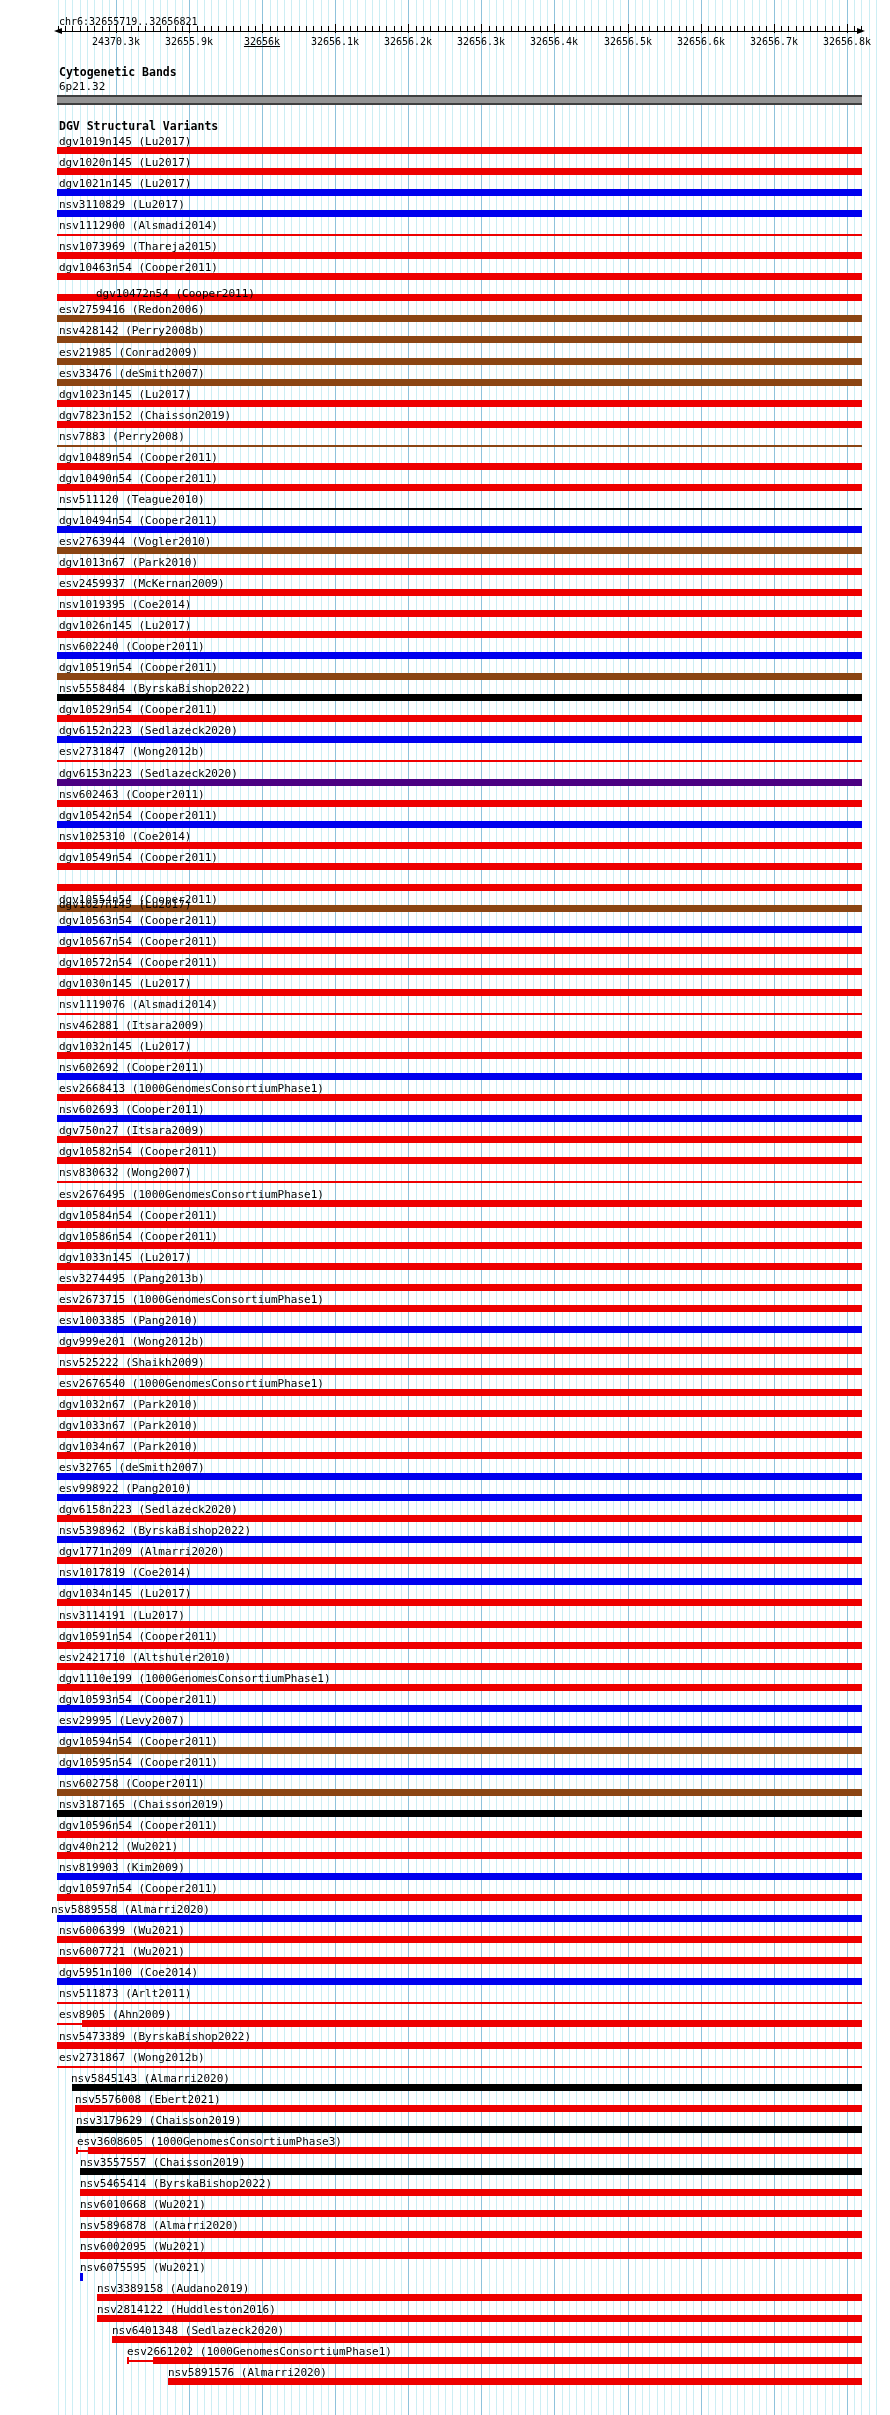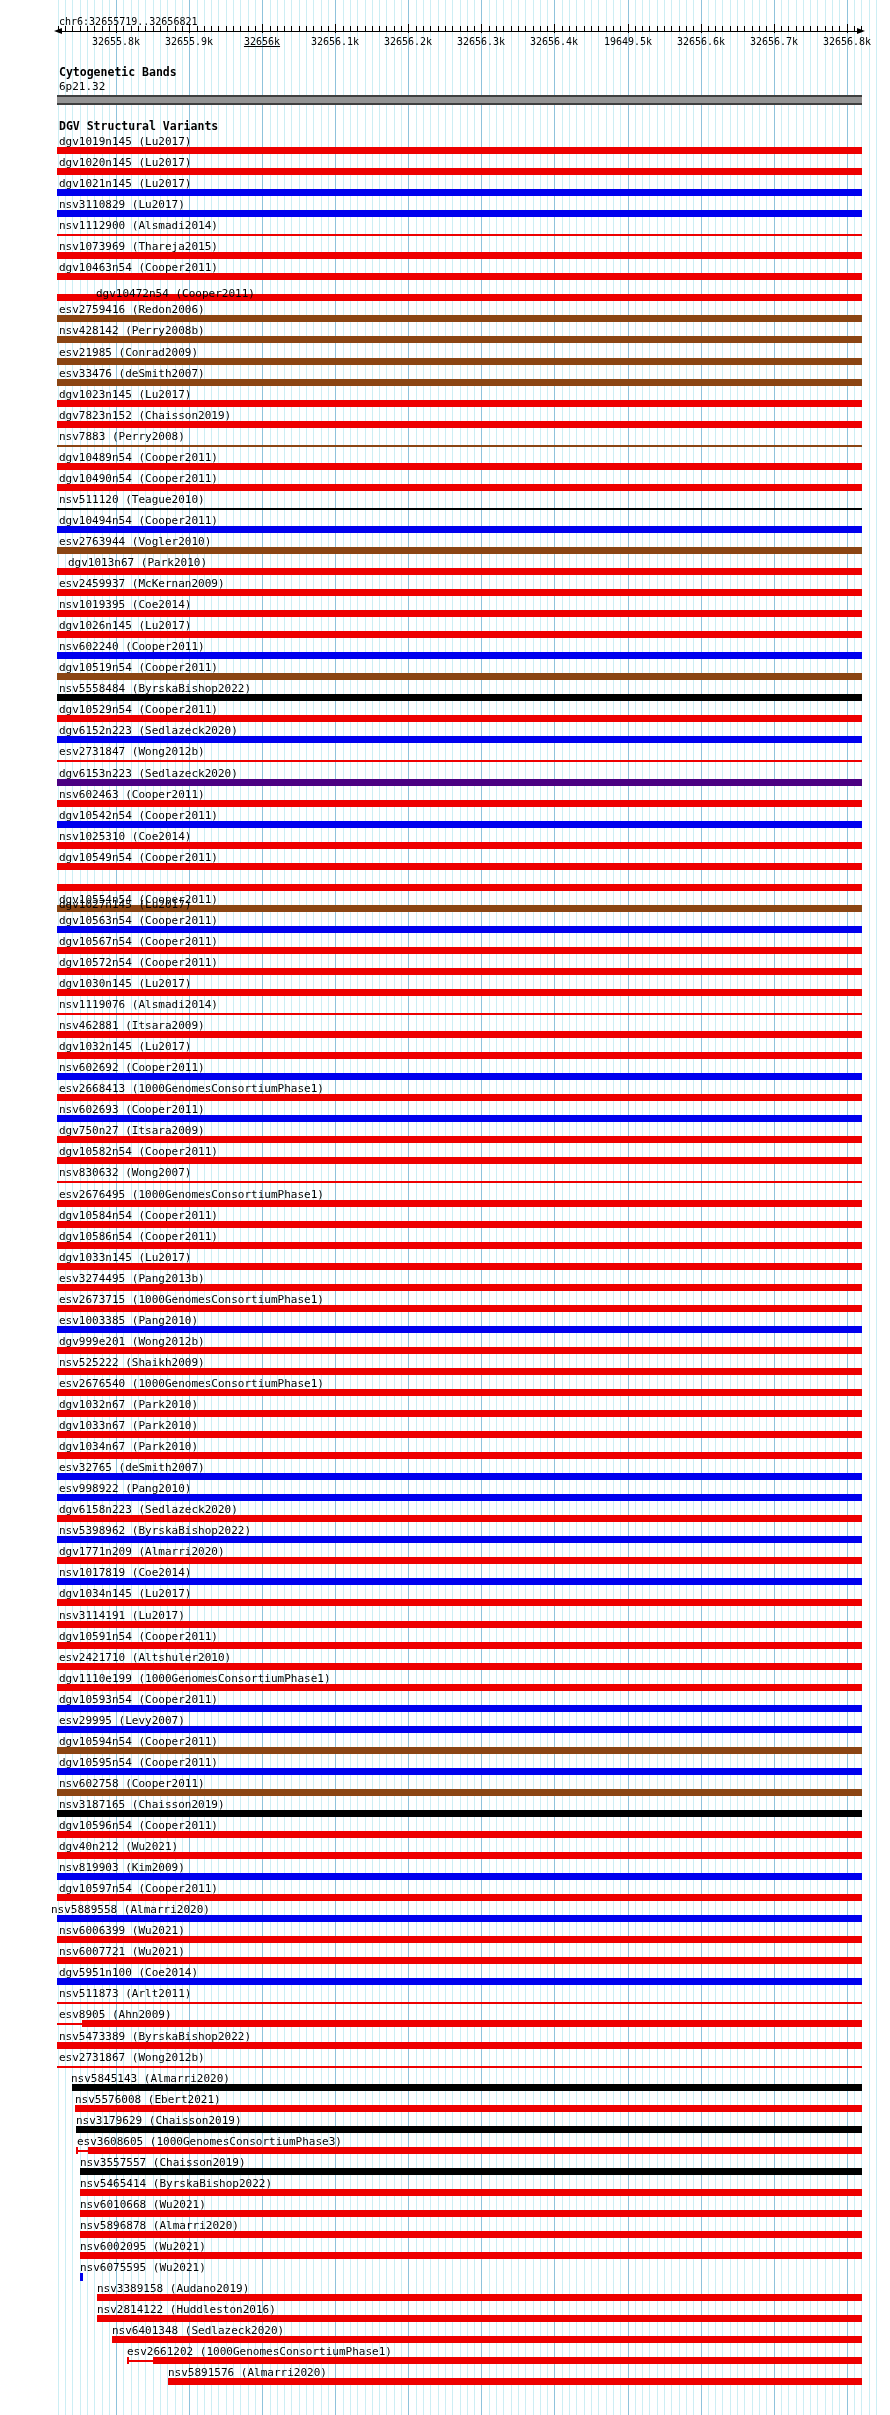--- a/index.html
+++ b/index.html
@@ -261,28 +261,28 @@
         <div class="tick minor" style="left: 796px;"></div>
         <div class="tick minor" style="left: 803px;"></div>
         <div class="tick minor" style="left: 810px;"></div>
         <div class="tick minor" style="left: 817px;"></div>
         <div class="tick minor" style="left: 825px;"></div>
         <div class="tick minor" style="left: 832px;"></div>
         <div class="tick minor" style="left: 839px;"></div>
         <div class="tick major" style="left: 847px;"></div>
         <div class="tick minor" style="left: 854px;"></div>
         <div class="tick minor" style="left: 861px;"></div>
-        <div class="tick-label" style="left: 116px;">32655.8k</div>
+        <div class="tick-label" style="left: 116px;">24370.3k</div>
         <div class="tick-label" style="left: 189px;">32655.9k</div>
         <div class="tick-label" style="left: 262px; text-decoration: underline;">32656k</div>
         <div class="tick-label" style="left: 335px;">32656.1k</div>
         <div class="tick-label" style="left: 408px;">32656.2k</div>
         <div class="tick-label" style="left: 481px;">32656.3k</div>
         <div class="tick-label" style="left: 554px;">32656.4k</div>
-        <div class="tick-label" style="left: 628px;">19649.5k</div>
+        <div class="tick-label" style="left: 628px;">32656.5k</div>
         <div class="tick-label" style="left: 701px;">32656.6k</div>
         <div class="tick-label" style="left: 774px;">32656.7k</div>
         <div class="tick-label" style="left: 847px;">32656.8k</div>
       </div>
   </div>
 
   <div id="cyto-title" class="txt">Cytogenetic Bands</div>
   <div id="cyto-band-label" class="txt">6p21.32</div>
   <div id="cyto-band-bar" style="background: rgb(148, 148, 148); border-top-color: rgb(63, 63, 63); border-bottom-color: rgb(63, 63, 63);"></div>
 
@@ -322,21 +322,21 @@
       <div class="variant-label" style="left: 59px; top: 452px;">dgv10489n54 (Cooper2011)</div>
       <div class="variant-bar" style="left: 57px; top: 463px; width: 805px; height: 7px; background: rgb(238, 0, 0);"></div>
       <div class="variant-label" style="left: 59px; top: 473px;">dgv10490n54 (Cooper2011)</div>
       <div class="variant-bar" style="left: 57px; top: 484px; width: 805px; height: 7px; background: rgb(238, 0, 0);"></div>
       <div class="variant-label" style="left: 59px; top: 494px;">nsv511120 (Teague2010)</div>
       <div class="variant-bar" style="left: 57px; top: 508px; width: 805px; height: 1.5px; background: rgb(0, 0, 0);"></div>
       <div class="variant-label" style="left: 59px; top: 515px;">dgv10494n54 (Cooper2011)</div>
       <div class="variant-bar" style="left: 57px; top: 526px; width: 805px; height: 7px; background: rgb(0, 0, 238);"></div>
       <div class="variant-label" style="left: 59px; top: 536px;">esv2763944 (Vogler2010)</div>
       <div class="variant-bar" style="left: 57px; top: 547px; width: 805px; height: 7px; background: rgb(139, 69, 19);"></div>
-      <div class="variant-label" style="left: 68px; top: 557px;">dgv1013n67 (Park2010)</div>
+      <div class="variant-label" style="left: 59px; top: 557px;">dgv1013n67 (Park2010)</div>
       <div class="variant-bar" style="left: 57px; top: 568px; width: 805px; height: 7px; background: rgb(238, 0, 0);"></div>
       <div class="variant-label" style="left: 59px; top: 578px;">esv2459937 (McKernan2009)</div>
       <div class="variant-bar" style="left: 57px; top: 589px; width: 805px; height: 7px; background: rgb(238, 0, 0);"></div>
       <div class="variant-label" style="left: 59px; top: 599px;">nsv1019395 (Coe2014)</div>
       <div class="variant-bar" style="left: 57px; top: 610px; width: 805px; height: 7px; background: rgb(238, 0, 0);"></div>
       <div class="variant-label" style="left: 59px; top: 620px;">dgv1026n145 (Lu2017)</div>
       <div class="variant-bar" style="left: 57px; top: 631px; width: 805px; height: 7px; background: rgb(238, 0, 0);"></div>
       <div class="variant-label" style="left: 59px; top: 641px;">nsv602240 (Cooper2011)</div>
       <div class="variant-bar" style="left: 57px; top: 652px; width: 805px; height: 7px; background: rgb(0, 0, 238);"></div>
       <div class="variant-label" style="left: 59px; top: 662px;">dgv10519n54 (Cooper2011)</div>

